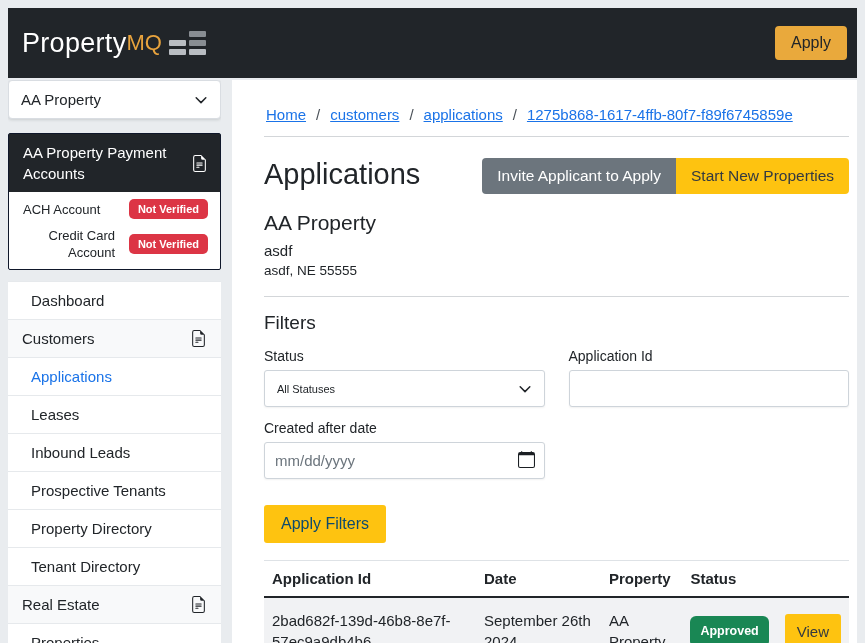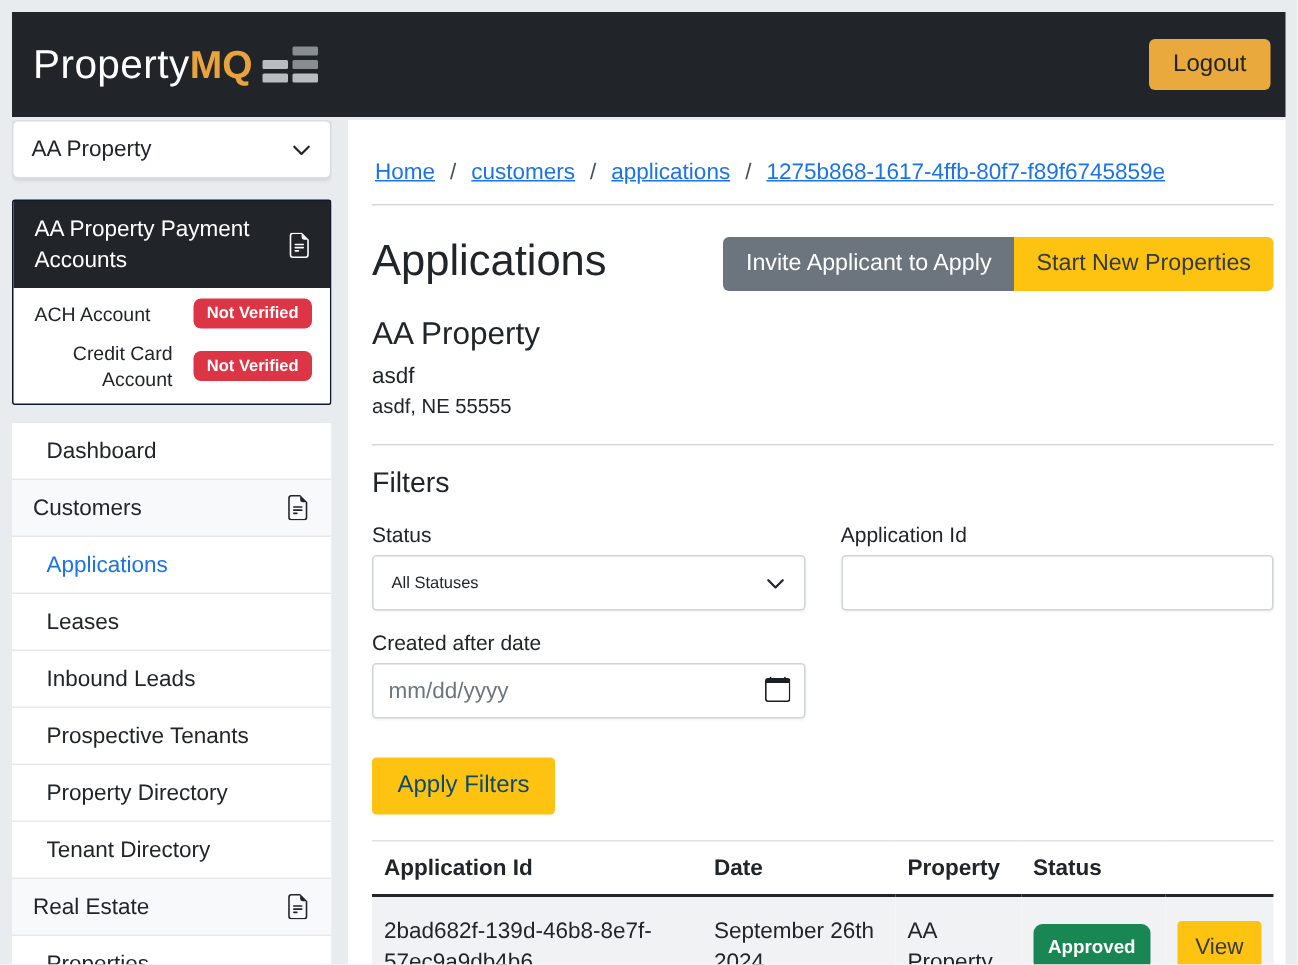--- a/index.html
+++ b/index.html
@@ -12,21 +12,21 @@
   }
   .page { height:643px; padding:8px 8px 0 8px; display:flex; flex-direction:column; }
 
   
   .navbar {
     flex:0 0 70px; background:#212529; display:flex;
     align-items:center; justify-content:space-between; padding:0 10px 0 14px;
   }
   .brand { display:flex; align-items:center; cursor:default; }
   .brand-property { color:#ffffff; font-size:27px; letter-spacing:.3px; }
-  .brand-mq { color:#e8a33d; font-size:26px; font-weight:700; }
+  .brand-mq { color:#e8a33d; font-size:22px; font-weight:400; }
   .logo-bars { display:flex; gap:3px; margin-left:7px; }
   .lb-col { display:flex; flex-direction:column; gap:3px; }
   .lb-col.c1 { padding-top:9px; }
   .lb-col i { display:block; width:17px; height:6px; border-radius:1px; }
   .bar-light { background:#b9bdc2; }
   .bar-mid { background:#888d92; }
   .logout-btn {
     background:#e9a93c; color:#212529; border:none; border-radius:4px;
     font-size:16px; padding:8px 16px; font-family:inherit; cursor:pointer;
   }
@@ -65,21 +65,21 @@
   }
   .menu-item.active { color:#1a73e8; }
   .menu-section {
     background:#f8f9fa; padding:9px 14px; font-size:15px; line-height:19px;
     border-bottom:1px solid #e6e9ec; display:flex; justify-content:space-between;
     align-items:center; cursor:pointer;
   }
   .ficon { width:17px; height:17px; }
 
   
-  .main { flex:1; background:#fff; padding:0 8px 0 16px; overflow:hidden; }
+  .main { flex:1; background:#fff; padding:0 8px 0 32px; overflow:hidden; }
   .breadcrumb {
     padding:26px 2px 13px; font-size:15px; display:flex; align-items:center;
     border-bottom:1px solid #d3d6d9;
   }
   .breadcrumb a { color:#1a73e8; text-decoration:underline; cursor:pointer; }
   .crumb-sep { color:#495057; margin:0 10px; }
 
   .page-head { display:flex; justify-content:space-between; align-items:flex-start; margin-top:21px; }
   h1.title { font-size:29px; font-weight:400; color:#212529; }
   .btn-group { display:flex; }
@@ -161,21 +161,21 @@
             <i class="bar-light"></i>
             <i class="bar-light"></i>
           </span>
         <span class="lb-col">
             <i class="bar-mid"></i>
             <i class="bar-mid"></i>
             <i class="bar-light"></i>
           </span>
       </span>
     </div>
-    <button class="logout-btn">Logout</button>
+    <button class="logout-btn">Apply</button>
   </div>
 
   <div class="body-row">
 
     <div class="sidebar">
 
       <div class="prop-select">
         <span>AA Property</span>
         <svg class="chev">
             <use href="#i-chevron"></use>

